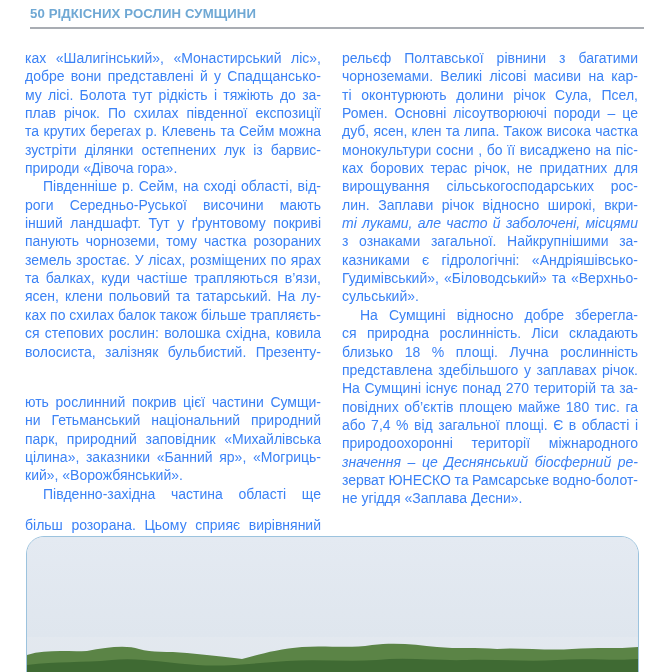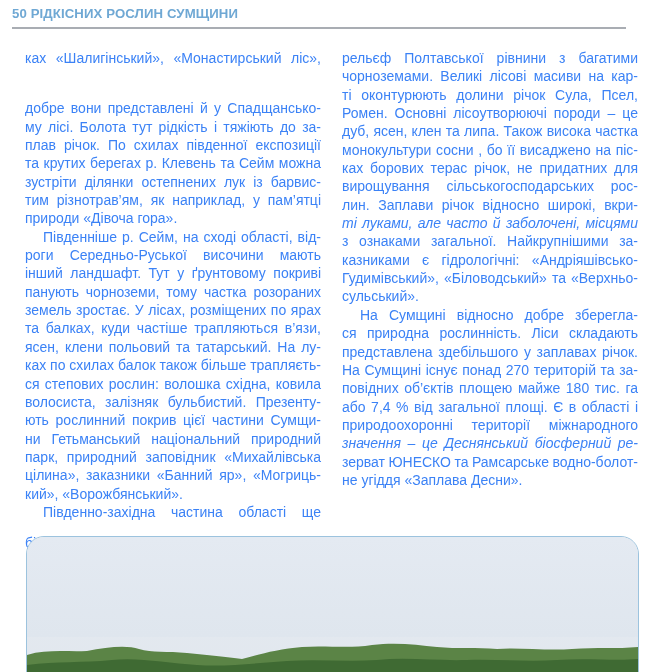--- a/index.html
+++ b/index.html
@@ -1,17 +1,17 @@
 <!DOCTYPE html>
 <html><head>
 <meta charset="utf-8">
 <style>
   html, body { margin: 0; padding: 0; background: #ffffff; }
   body { width: 671px; height: 672px; overflow: hidden; position: relative; font-family: "Liberation Sans", sans-serif; }
-  .header { position: absolute; left: 12px; top: 6px; width: 614px; }
+  .header { position: absolute; left: 30px; top: 6px; width: 614px; }
   .header-title { font-family: "Liberation Sans", sans-serif; font-weight: bold; font-size: 13.2px; color: #6fa8d4; letter-spacing: 0.1px; line-height: 16px; }
   .header-rule { position: absolute; left: 0; top: 21px; width: 614px; height: 2px; background: #a9adb3; }
   .col { position: absolute; top: 49px; width: 296px; font-size: 14px; line-height: 18.35px; color: #3b82f6; }
   .col-left { left: 25px; }
   .col-right { left: 342px; }
   .line { display: block; white-space: nowrap; text-align: justify; text-align-last: justify; height: 18.35px; overflow: visible; }
   .line.last { text-align-last: left; }
   .line.indent { padding-left: 18px; }
   .photo { position: absolute; left: 26px; top: 536px; width: 611px; height: 150px; border: 1px solid #9cc3de; border-radius: 18px 18px 0 0; overflow: hidden; background: linear-gradient(#e6ebf1, #e1e7ee); }
   .sky { position: absolute; left: 0; top: 0; right: 0; height: 100px; background: linear-gradient(#e4eaf2, #dfe6ee); }
@@ -20,38 +20,37 @@
 </head>
 <body>
 
 <div class="header">
   <div class="header-title">50 РІДКІСНИХ РОСЛИН СУМЩИНИ</div>
   <div class="header-rule"></div>
 </div>
 
 <div class="col col-left" id="col-left">
     <span class="line" style="white-space: normal; word-spacing: 0px;">ках «Шалигінський», «Монастирський ліс»,</span>
-    <span class="line" style="white-space: normal; word-spacing: 0px; margin-top: 32px;">добре вони представлені й у Спадщансько-</span>
+    <span class="line" style="white-space: normal; word-spacing: 0px;">добре вони представлені й у Спадщансько-</span>
     <span class="line" style="white-space: normal; word-spacing: 0px;">му лісі. Болота тут рідкість і тяжіють до за-</span>
     <span class="line" style="white-space: normal; word-spacing: 0px;">плав річок. По схилах південної експозиції</span>
     <span class="line" style="white-space: normal; word-spacing: 0px;">та крутих берегах р. Клевень та Сейм можна</span>
     <span class="line" style="white-space: normal; word-spacing: 0px;">зустріти ділянки остепнених лук із барвис-</span>
-    <span class="line" style="white-space: normal; word-spacing: 0px;">тим різнотрав’ям, як наприклад, у пам’ятці</span>
     <span class="line last" style="white-space: nowrap;">природи «Дівоча гора».</span>
     <span class="line indent" style="white-space: normal; word-spacing: 0px;">Південніше р. Сейм, на сході області, від-</span>
     <span class="line" style="white-space: normal; word-spacing: 0px;">роги Середньо-Руської височини мають</span>
     <span class="line" style="white-space: normal; word-spacing: 0px;">інший ландшафт. Тут у ґрунтовому покриві</span>
     <span class="line" style="white-space: normal; word-spacing: 0px;">панують чорноземи, тому частка розораних</span>
     <span class="line" style="white-space: normal; word-spacing: 0px;">земель зростає. У лісах, розміщених по ярах</span>
     <span class="line" style="white-space: normal; word-spacing: 0px;">та балках, куди частіше трапляються в’язи,</span>
     <span class="line" style="white-space: normal; word-spacing: 0px;">ясен, клени польовий та татарський. На лу-</span>
     <span class="line" style="white-space: nowrap; word-spacing: -0.361979px;">ках по схилах балок також більше трапляєть-</span>
     <span class="line" style="white-space: normal; word-spacing: 0px;">ся степових рослин: волошка східна, ковила</span>
     <span class="line" style="white-space: normal; word-spacing: 0px;">волосиста, залізняк бульбистий. Презенту-</span>
-    <span class="line" style="white-space: normal; word-spacing: 0px;">ють рослинний покрив цієї частини Сумщи-</span>
+    <span class="line" style="white-space: normal; word-spacing: 0px; margin-top: 32px;">ють рослинний покрив цієї частини Сумщи-</span>
     <span class="line" style="white-space: normal; word-spacing: 0px;">ни Гетьманський національний природний</span>
     <span class="line" style="white-space: normal; word-spacing: 0px;">парк, природний заповідник «Михайлівська</span>
     <span class="line" style="white-space: normal; word-spacing: 0px;">цілина», заказники «Банний яр», «Могриць-</span>
     <span class="line last" style="white-space: nowrap;">кий», «Ворожбянський».</span>
     <span class="line indent" style="white-space: normal; word-spacing: 0px;">Південно-західна частина області ще</span>
     <span class="line" style="white-space: normal; word-spacing: 0px; margin-top: 13px;">більш розорана. Цьому сприяє вирівняний</span>
   </div>
 <div class="col col-right" id="col-right">
     <span class="line" style="white-space: normal; word-spacing: 0px;">рельєф Полтавської рівнини з багатими</span>
     <span class="line" style="white-space: normal; word-spacing: 0px;">чорноземами. Великі лісові масиви на кар-</span>
@@ -62,20 +61,21 @@
     <span class="line" style="white-space: normal; word-spacing: 0px;">ках борових терас річок, не придатних для</span>
     <span class="line" style="white-space: normal; word-spacing: 0px;">вирощування сільськогосподарських рос-</span>
     <span class="line" style="white-space: normal; word-spacing: 0px;">лин. Заплави річок відносно широкі, вкри-</span>
     <span class="line" style="white-space: normal; word-spacing: 0px; font-style: italic;">ті луками, але часто й заболочені, місцями</span>
     <span class="line" style="white-space: normal; word-spacing: 0px;">з ознаками загальної. Найкрупнішими за-</span>
     <span class="line" style="white-space: normal; word-spacing: 0px;">казниками є гідрологічні: «Андріяшівсько-</span>
     <span class="line" style="white-space: normal; word-spacing: 0px;">Гудимівський», «Біловодський» та «Верхньо-</span>
     <span class="line last" style="white-space: nowrap;">сульський».</span>
     <span class="line indent" style="white-space: normal; word-spacing: 0px;">На Сумщині відносно добре збереглa-</span>
     <span class="line" style="white-space: normal; word-spacing: 0px;">ся природна рослинність. Ліси складають</span>
+    <span class="line" style="white-space: normal; word-spacing: 0px;">близько 18 % площі. Лучна рослинність</span>
     <span class="line" style="white-space: normal; word-spacing: 0px;">представлена здебільшого у заплавах річок.</span>
     <span class="line" style="white-space: normal; word-spacing: 0px;">На Сумщині існує понад 270 територій та за-</span>
     <span class="line" style="white-space: normal; word-spacing: 0px;">повідних об’єктів площею майже 180 тис. га</span>
     <span class="line" style="white-space: normal; word-spacing: 0px;">або 7,4 % від загальної площі. Є в області і</span>
     <span class="line" style="white-space: normal; word-spacing: 0px;">природоохоронні території міжнародного</span>
     <span class="line" style="white-space: normal; word-spacing: 0px; font-style: italic;">значення – це Деснянський біосферний ре-</span>
     <span class="line" style="white-space: nowrap; word-spacing: -0.972656px;">зерват ЮНЕСКО та Рамсарське водно-болот-</span>
     <span class="line last" style="white-space: nowrap;">не угіддя «Заплава Десни».</span>
   </div>
 

